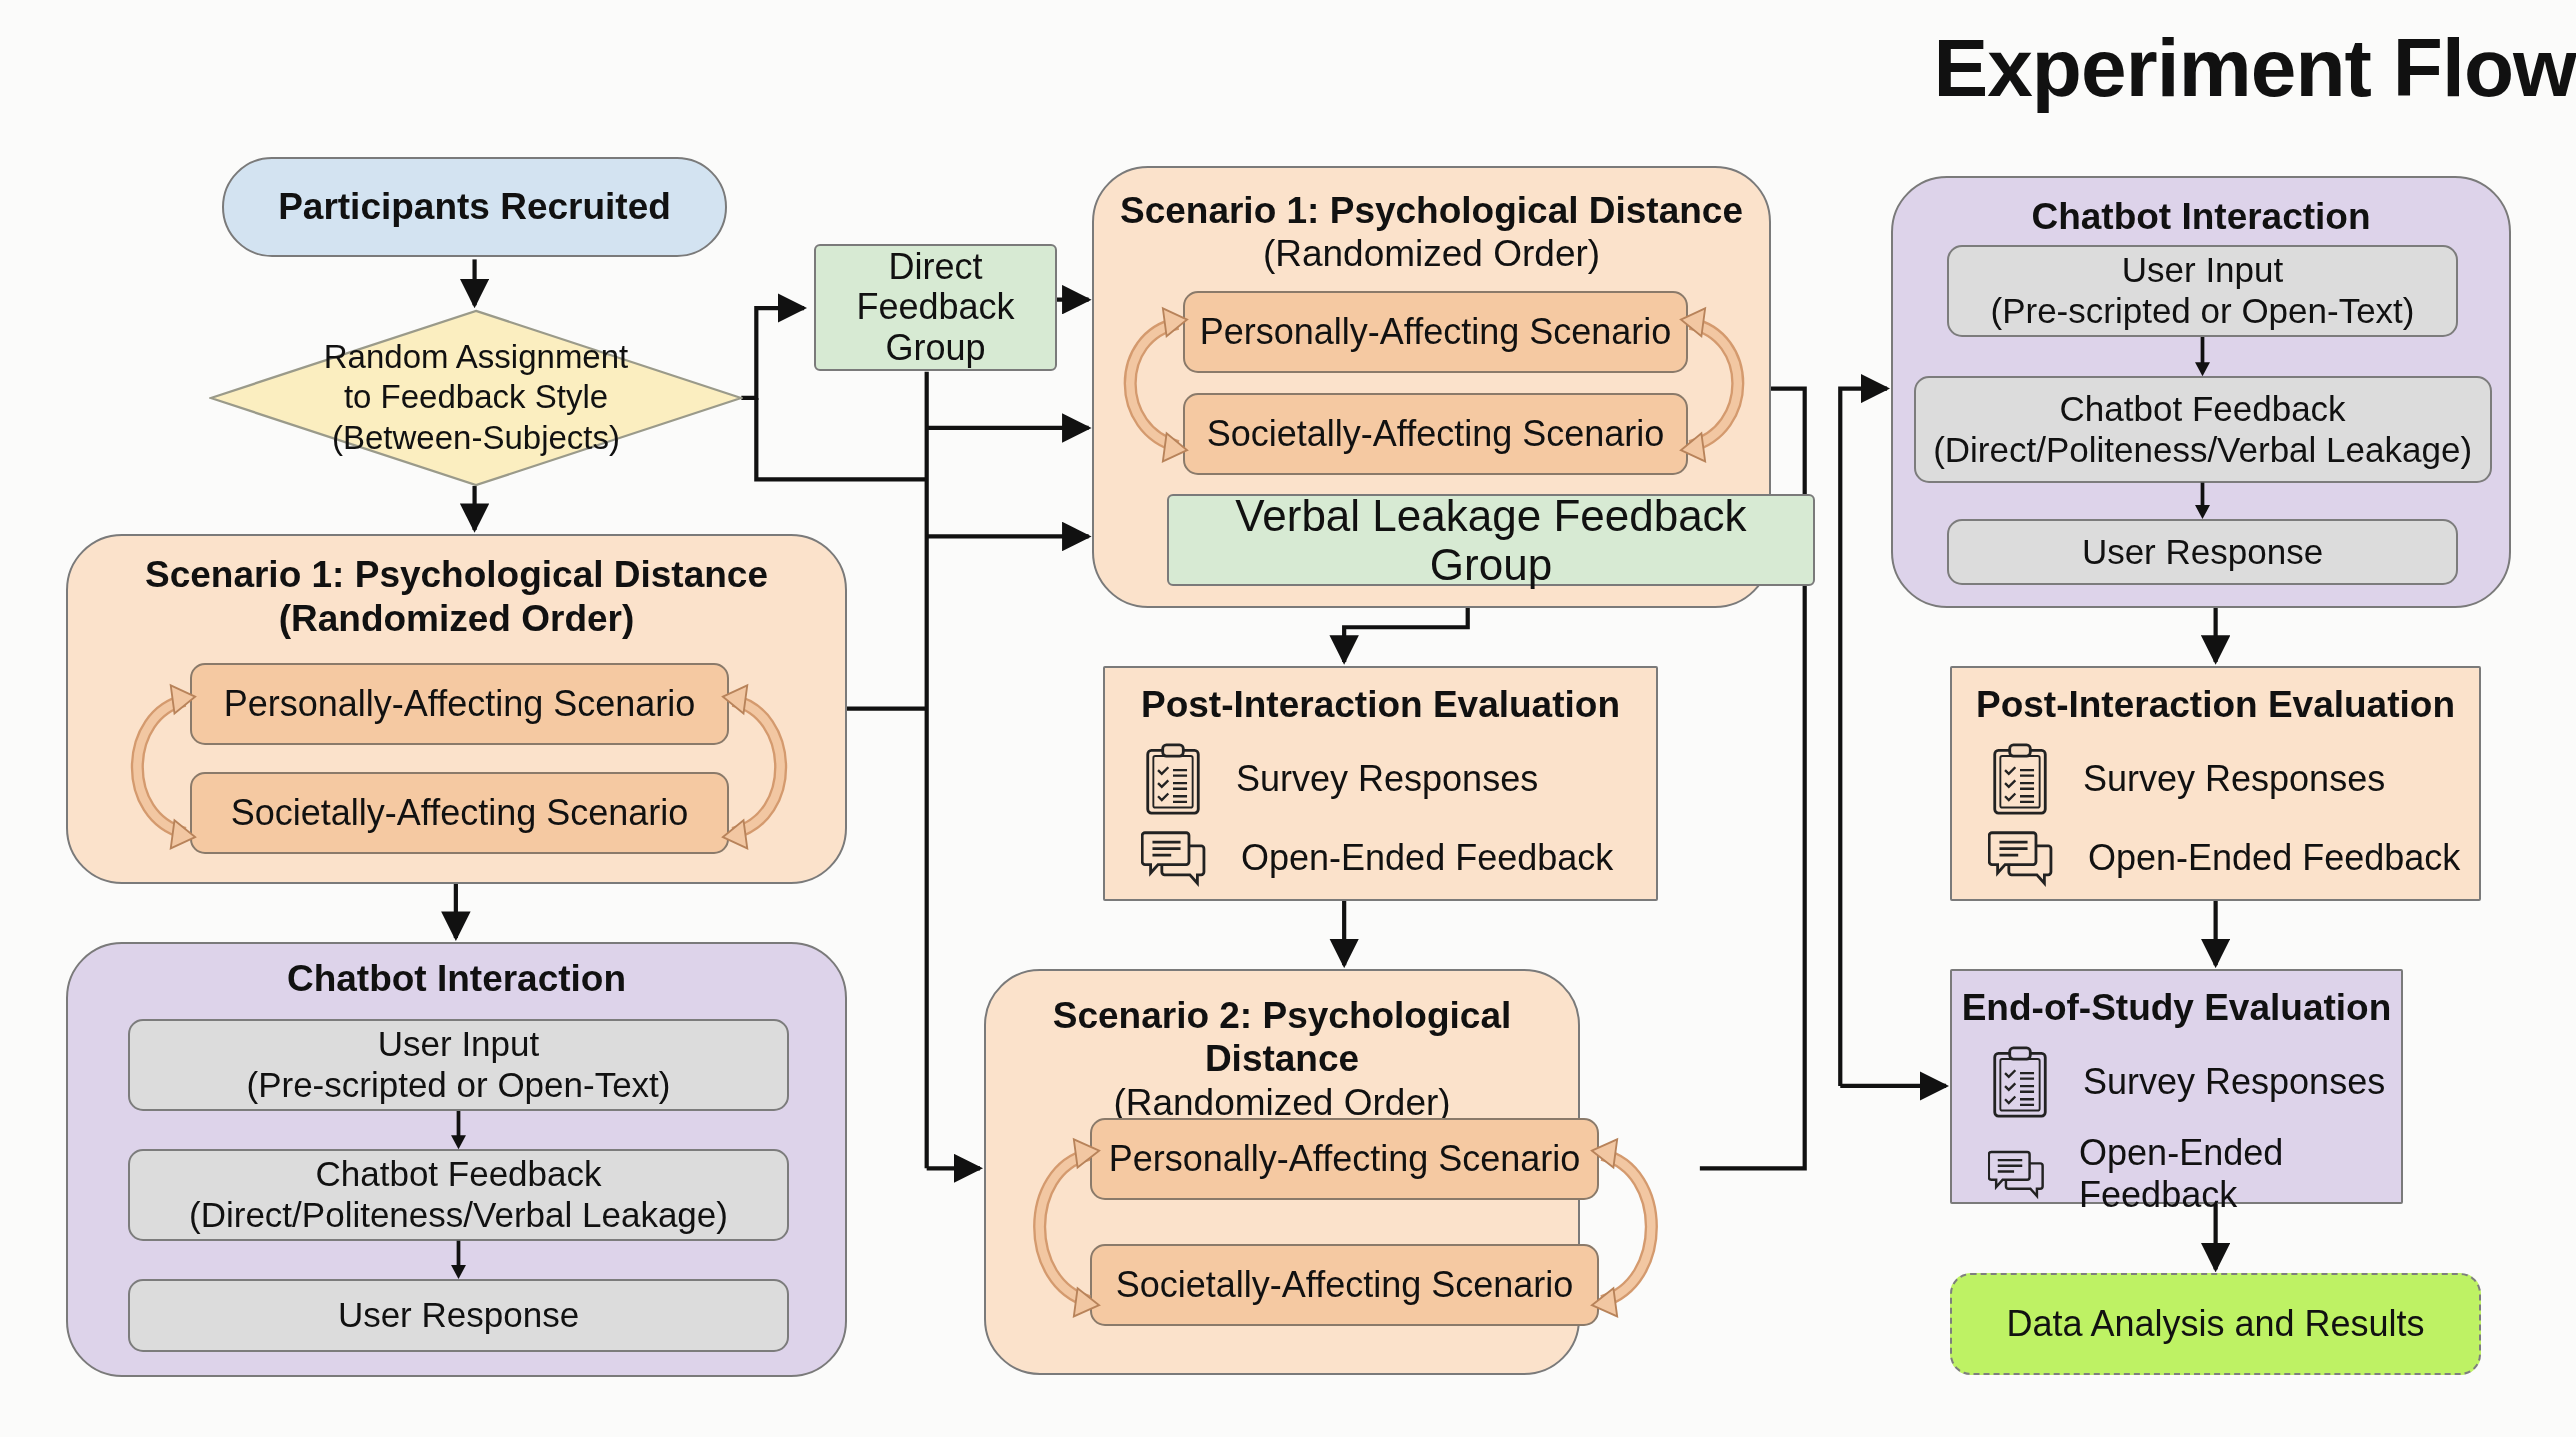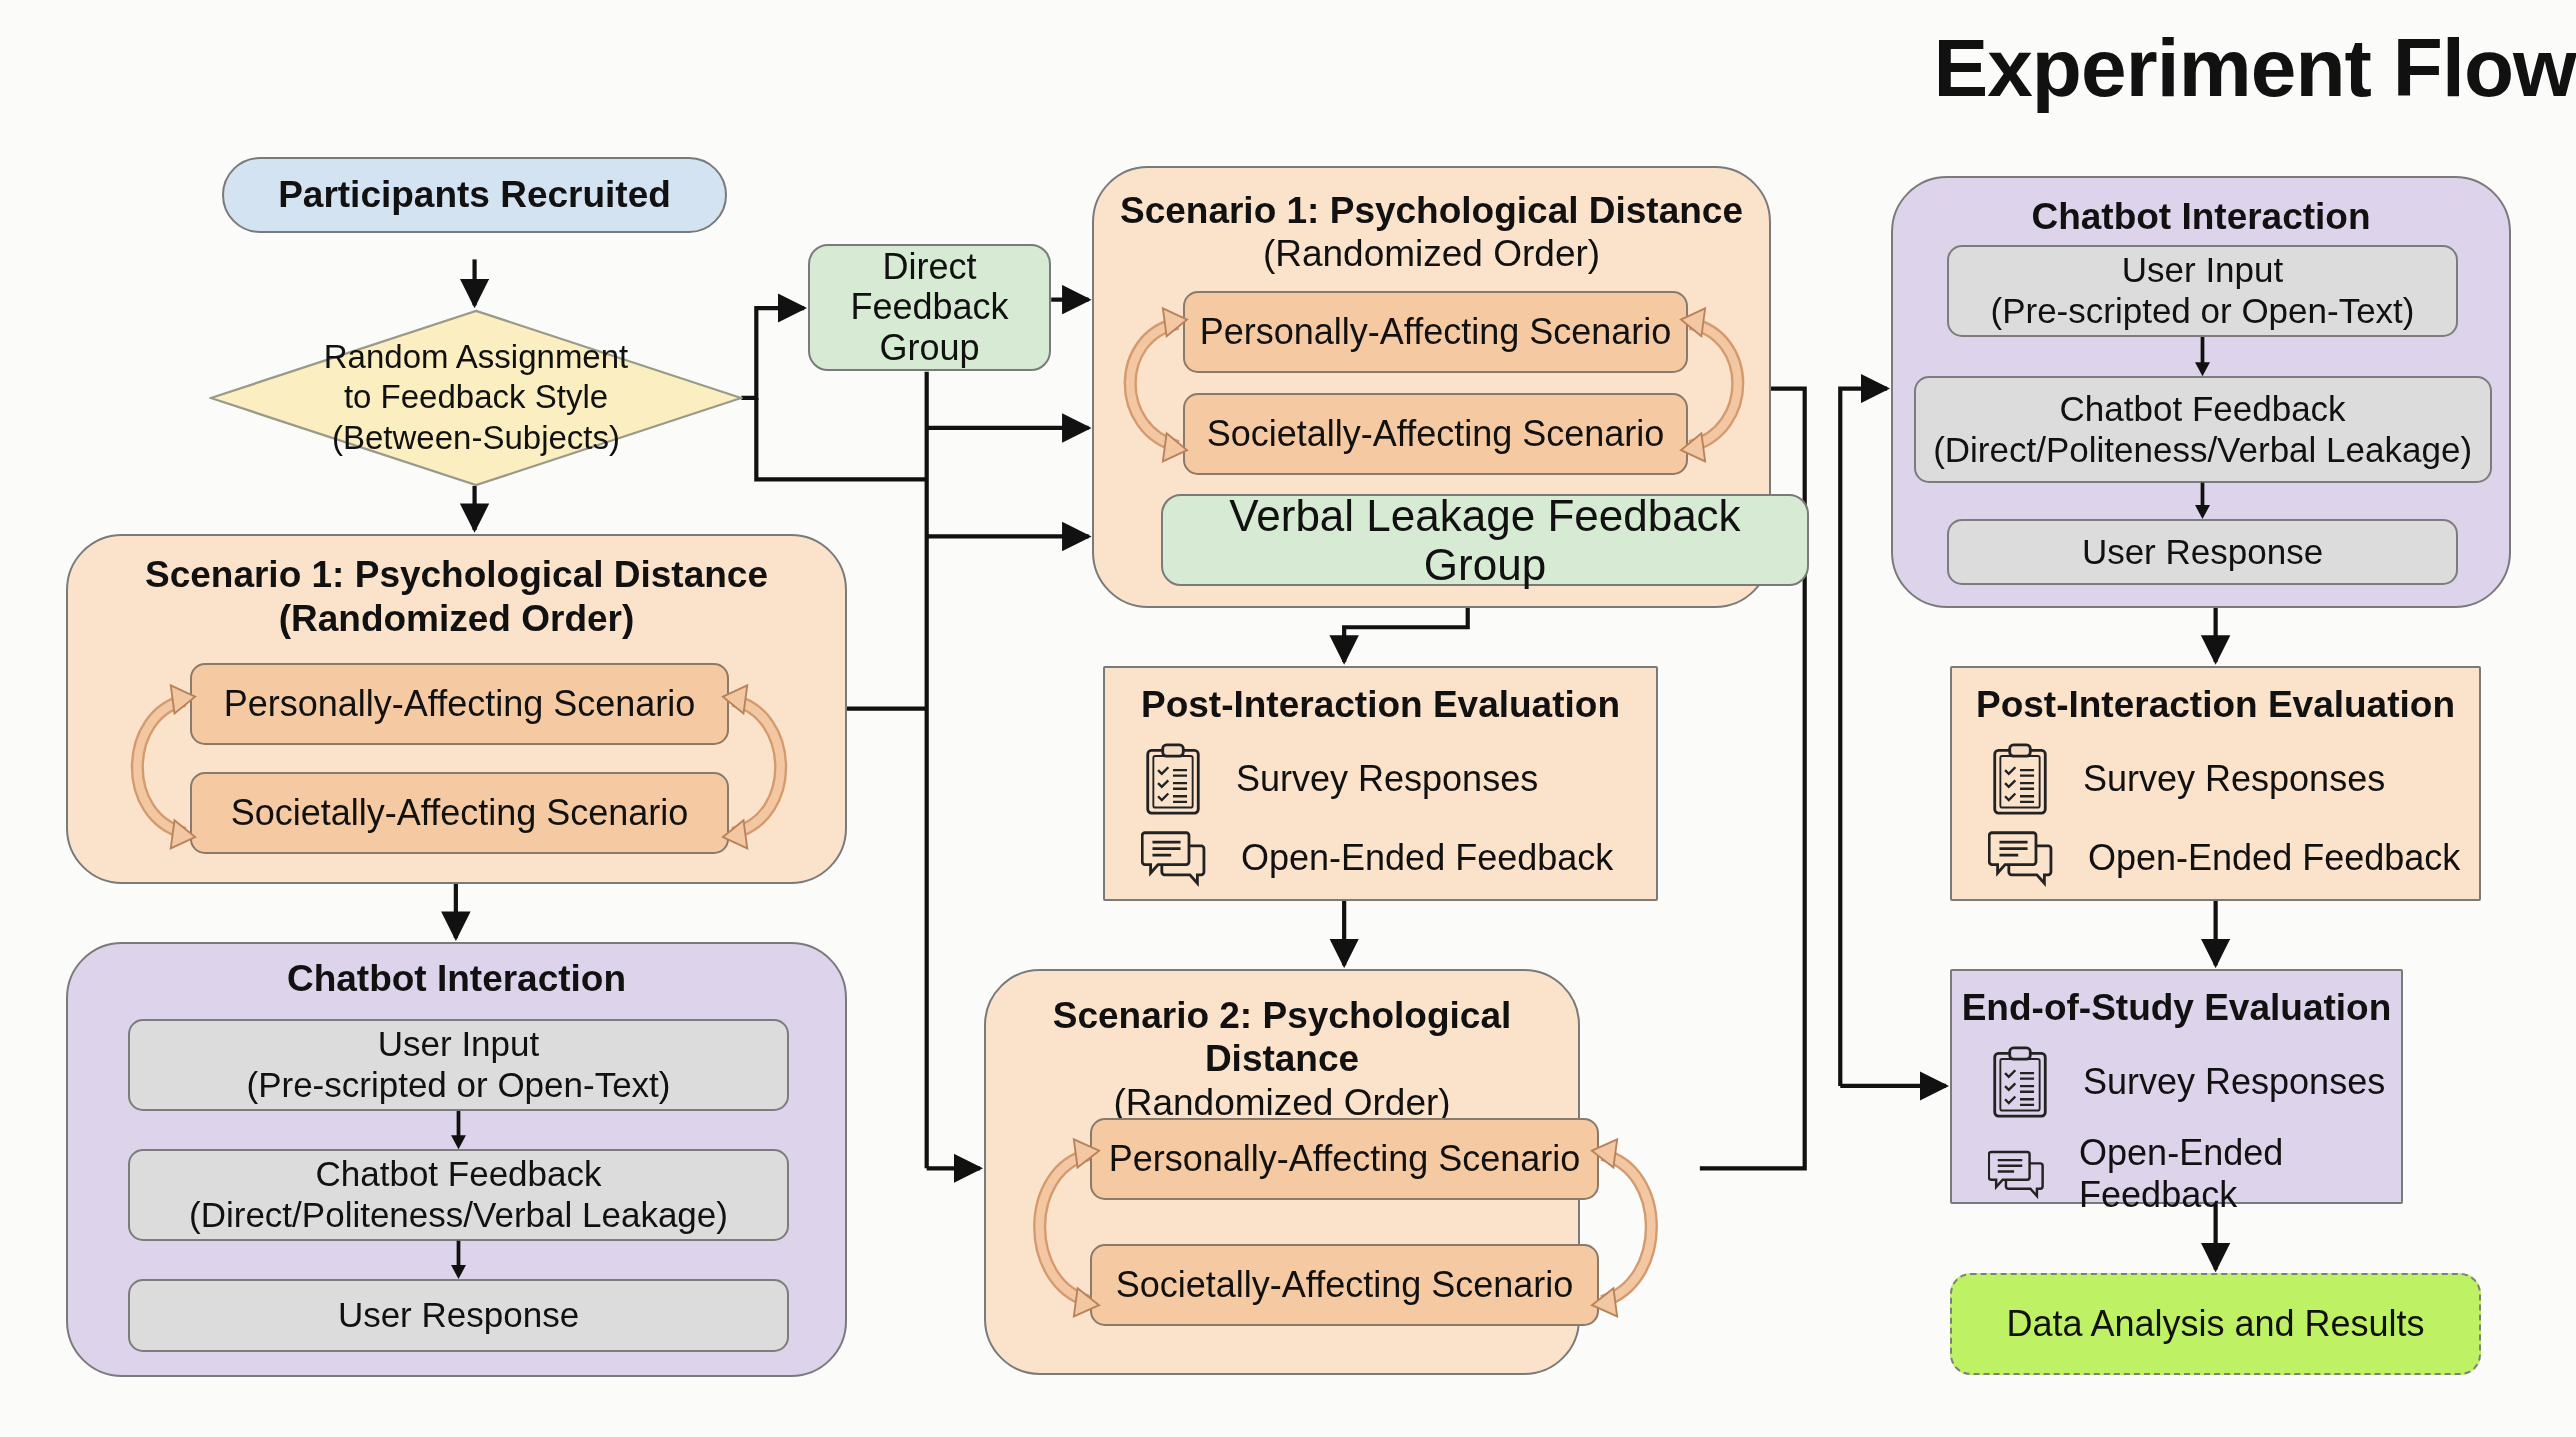--- a/index.html
+++ b/index.html
@@ -3,21 +3,21 @@
 <meta charset="utf-8">
 <style>
   html, body { margin: 0; padding: 0; background: #fbfbfa; }
   body { width: 2576px; height: 1438px; position: relative; overflow: hidden;
          font-family: "Liberation Sans", "DejaVu Sans", sans-serif; color: #111; }
   .abs { position: absolute; box-sizing: border-box; }
   .title { left: 0; width: 2576px; top: 20.6px; text-align: right; font-weight: 700; font-size: 82px; letter-spacing: -0.9px; }
   .node { display: flex; flex-direction: column; align-items: center; justify-content: center; text-align: center;
           border: 2.3px solid #7a7a7a; }
   .pill { background: #d3e3f1; border-radius: 56px; font-weight: 700; font-size: 37px; }
-  .green { background: #d7ead3; border-radius: 20px; font-size: 36px; line-height: 1.12; }
+  .green { background: #d7ead3; border-radius: 6px; font-size: 36px; line-height: 1.12; margin-left: 6px; }
   .panel { border: 2.3px solid #7a7a7a; }
   .peach { background: #fbe2cb; }
   .lav { background: #ddd3ea; }
   .rounded { border-radius: 56px; }
   .sq { border-radius: 1.9px; }
   .ptitle { position: absolute; left: 0; right: 0; text-align: center; font-weight: 700; font-size: 37px; line-height: 1.18; }
   .ptitle .sub { font-weight: 400; }
   .ptitle .sub.bold { font-weight: 700; }
   .scen { background: #f5c9a2; border-radius: 15px; font-size: 36px; border: 2.3px solid #8a7a6a; }
   .grey { background: #dcdcdc; border-radius: 15px; font-size: 35px; line-height: 1.16; border: 2.3px solid #7c7c7c; }
@@ -63,21 +63,21 @@
     <line x1="1966" y1="1160" x2="2079" y2="1160" marker-end="url(#ah)"></line>
 
     <line x1="2367" y1="649" x2="2367" y2="707" marker-end="url(#ah)"></line>
     <line x1="2367" y1="962" x2="2367" y2="1031" marker-end="url(#ah)"></line>
     <line x1="2367" y1="1286" x2="2367" y2="1356" marker-end="url(#ah)"></line>
   </g>
 </svg>
 
 <div class="abs title">Experiment Flow</div>
 
-<div class="abs node pill" style="left:222px; top:157px; width:505px; height:76px;">
+<div class="abs node pill" style="left:222px; top:157px; width:505px; height:100px;">
   <span>Participants Recruited</span>
 </div>
 
 <svg class="abs" style="left:209px; top:309px;" width="534" height="178" viewBox="0 0 570 190">
   <polygon points="285,2 568,95 285,188 2,95" fill="#fbeec0" stroke="#9a9a8a" stroke-width="2.5"></polygon>
 </svg>
 <div class="abs" style="left:209px; top:337px; width:534px; text-align:center; font-size:33px; line-height:1.22;">
   <div>Random Assignment</div>
   <div>to Feedback Style</div>
   <div>(Between-Subjects)</div>

